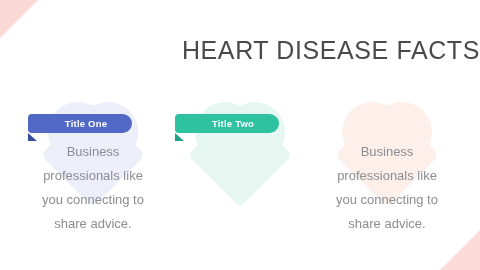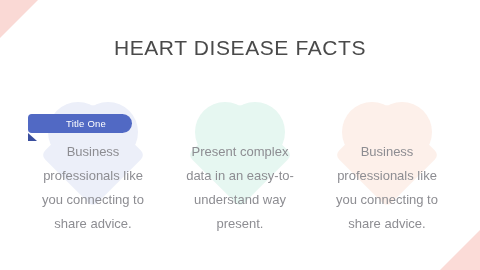--- a/index.html
+++ b/index.html
@@ -34,22 +34,22 @@
     border-bottom: 40px solid #fbdbd7;
     border-left: 40px solid transparent;
   }
 
   
   .page-title {
     position: absolute;
     top: 36px;
     left: 0;
     right: 0;
-    text-align: center;
-    font-size: 21px;
+    text-align: right;
+    font-size: 25px;
     font-weight: 400;
     letter-spacing: 0.6px;
     color: #4a4a4a;
     font-family: "Liberation Sans", sans-serif;
   }
 
   
   .cards {
     position: absolute;
     top: 92px;
@@ -118,21 +118,21 @@
     position: absolute;
     left: 0;
     top: 19px;
     width: 0;
     height: 0;
     border-top: 8px solid transparent;
     border-left: 9px solid transparent;
   }
   .ribbon-label {
     font-size: 9.5px;
-    font-weight: 400;
+    font-weight: 700;
     color: #ffffff;
     letter-spacing: 0.2px;
     white-space: nowrap;
     padding-left: 12px;
   }
 
   
   .card-body {
     position: absolute;
     top: 48px;
@@ -169,21 +169,26 @@
     </div>
     <div class="card-body" style="color: rgb(141, 141, 146);">Business professionals like you connecting to share advice.</div>
   </div>
 
   <div class="card">
     <div class="heart">
       <div class="lobe lobe-l" style="background: rgb(230, 247, 241);"></div>
       <div class="lobe lobe-r" style="background: rgb(230, 247, 241);"></div>
       <div class="body-sq" style="background: rgb(230, 247, 241);"></div>
     </div>
-    <div class="card-body" style="color: rgb(141, 141, 146);">Present complex data in an easy-to-understand way present.</div>
+    <div class="ribbon">
+      <div class="ribbon-fold" style="border-left-color: rgb(33, 162, 133);"></div>
+      <div class="ribbon-bar" style="background: rgb(46, 194, 160);">
+        <span class="ribbon-label">Title Two</span>
+      </div>
+    </div>
   </div>
 
   <div class="card">
     <div class="heart">
       <div class="lobe lobe-l" style="background: rgb(253, 240, 234);"></div>
       <div class="lobe lobe-r" style="background: rgb(253, 240, 234);"></div>
       <div class="body-sq" style="background: rgb(253, 240, 234);"></div>
     </div>
     <div class="card-body" style="color: rgb(141, 141, 146);">Business professionals like you connecting to share advice.</div>
   </div>

